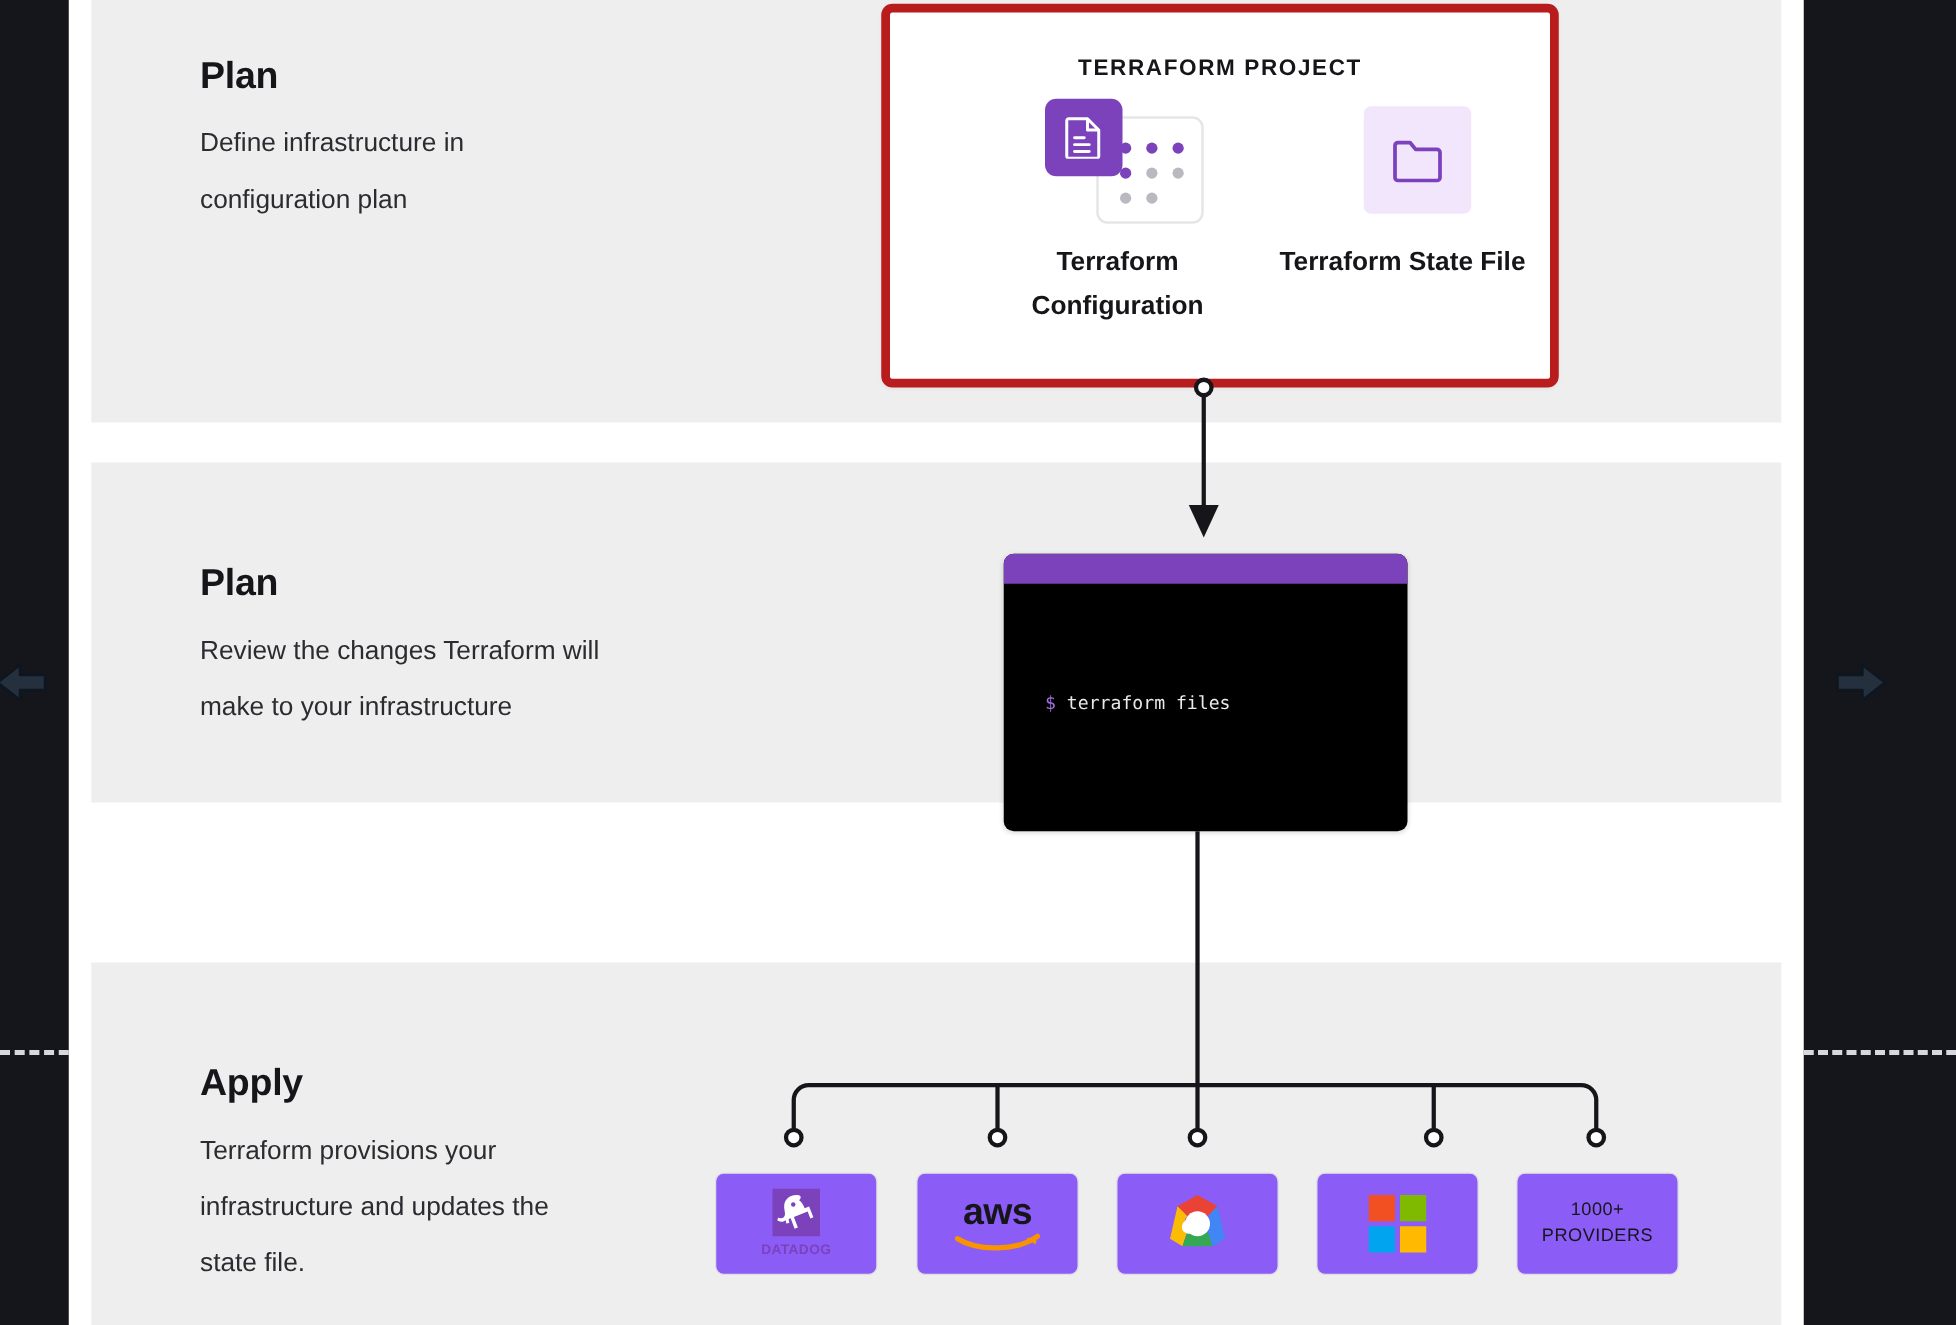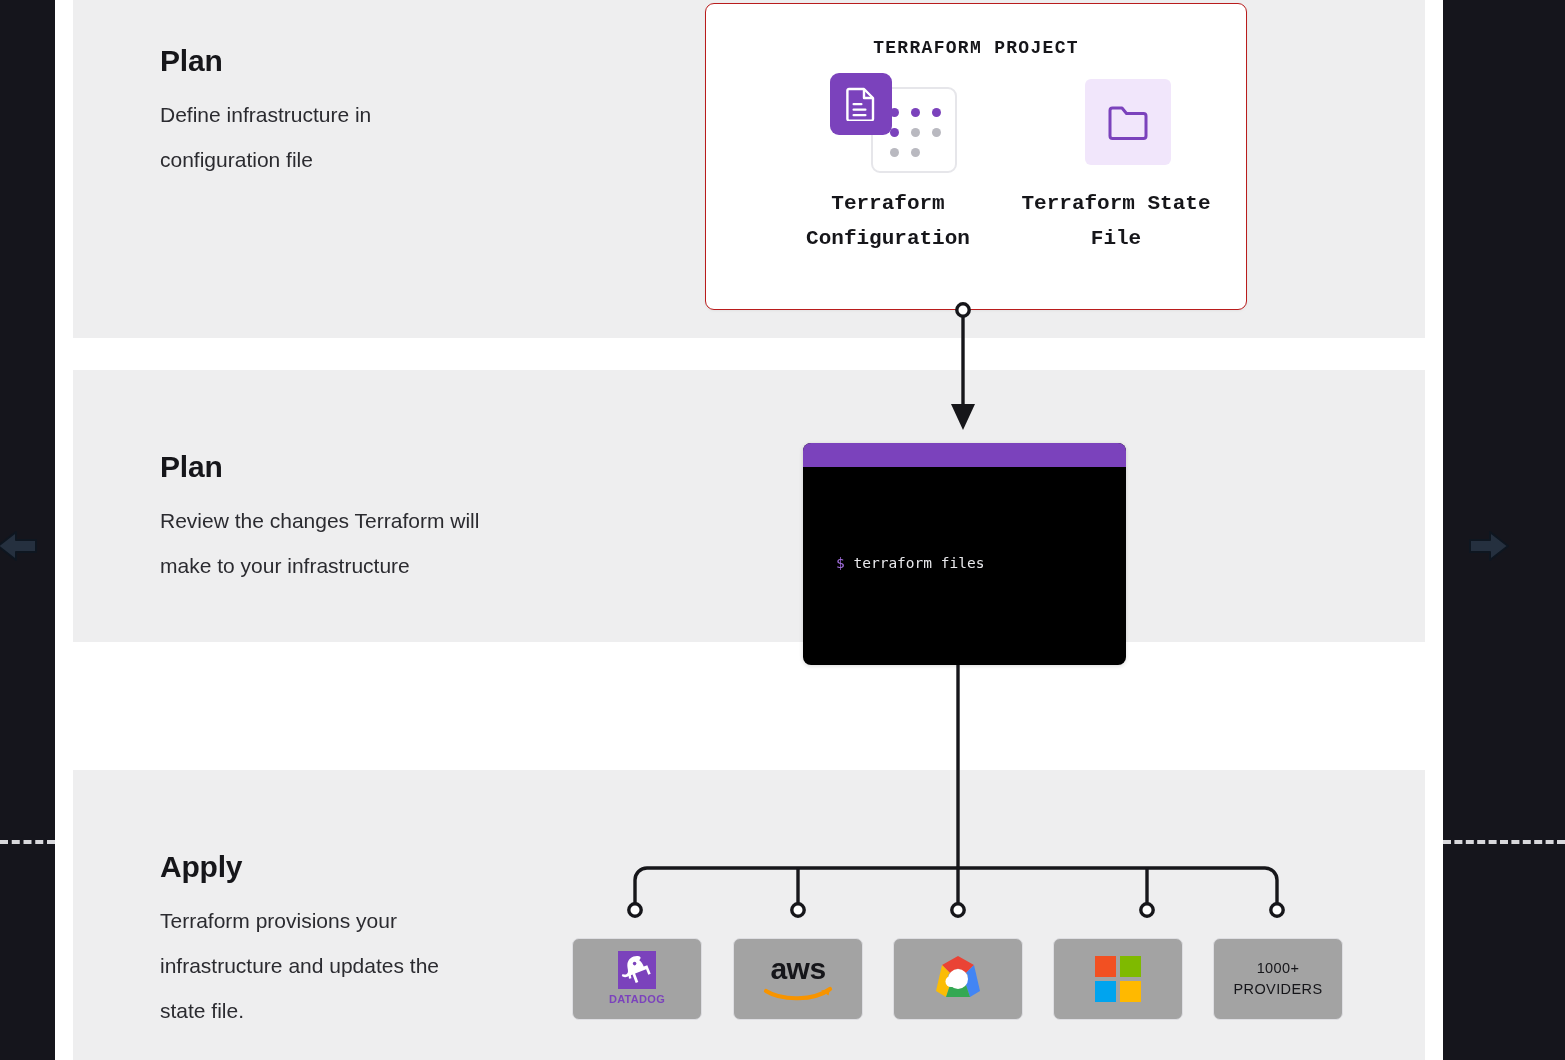--- a/index.html
+++ b/index.html
@@ -59,24 +59,23 @@
   .t-write { top: 52px; }  .d-write { top: 100px; }
   .t-plan  { top: 80px; }  .d-plan  { top: 128px; }
   .t-apply { top: 80px; }  .d-apply { top: 128px; }
 
   
   .tf-card {
     position: absolute;
     left: 705px; top: 3px;
     width: 542px; height: 307px;
     background: #ffffff;
-    border: 1px solid #b91c1c;
+    border: 7px solid #b91c1c;
     border-radius: 9px;
     box-shadow: 0 1px 3px rgba(0,0,0,0.05);
-    font-family: Liberation Mono, monospace;
   }
   .tf-card-title {
     position: absolute; top: 34px; left: 0; width: 100%;
     text-align: center;
     font-size: 18px; font-weight: 700;
     letter-spacing: 1.3px;
     color: #16161a;
   }
   .tf-item { position: absolute; text-align: center; }
   .tf-item-label {
@@ -141,21 +140,21 @@
     color: #e9e9ec;
     white-space: pre;
   }
   .term-prompt { color: #a26ede; }
   .term-gap { height: 22px; }
 
   
   .prov {
     position: absolute;
     width: 130px; height: 82px;
-    background: #a3a3a3;
+    background: #8b5cf6;
     border: 1px solid #dedee2;
     border-radius: 7px;
     display: flex; align-items: center; justify-content: center;
     top: 938px;
   }
   .prov svg { display: block; }
 
   .prov-1 { left: 572px; }
   .prov-2 { left: 733px; }
   .prov-3 { left: 893px; }
@@ -167,21 +166,21 @@
     color: #16161a; text-align: center; letter-spacing: 0.4px;
   }
 </style>
 </head>
 <body>
 
 <div id="stage">
 
   <div class="panel panel-write">
     <div class="step-title t-write">Plan</div>
-    <div class="step-desc d-write">Define infrastructure in configuration file</div>
+    <div class="step-desc d-write">Define infrastructure in configuration plan</div>
   </div>
 
   <div class="panel panel-plan">
     <div class="step-title t-plan">Plan</div>
     <div class="step-desc d-plan">Review the changes Terraform will make to your infrastructure</div>
   </div>
 
   <div class="panel panel-apply">
     <div class="step-title t-apply">Apply</div>
     <div class="step-desc d-apply">Terraform provisions your infrastructure and updates the state file.</div>

